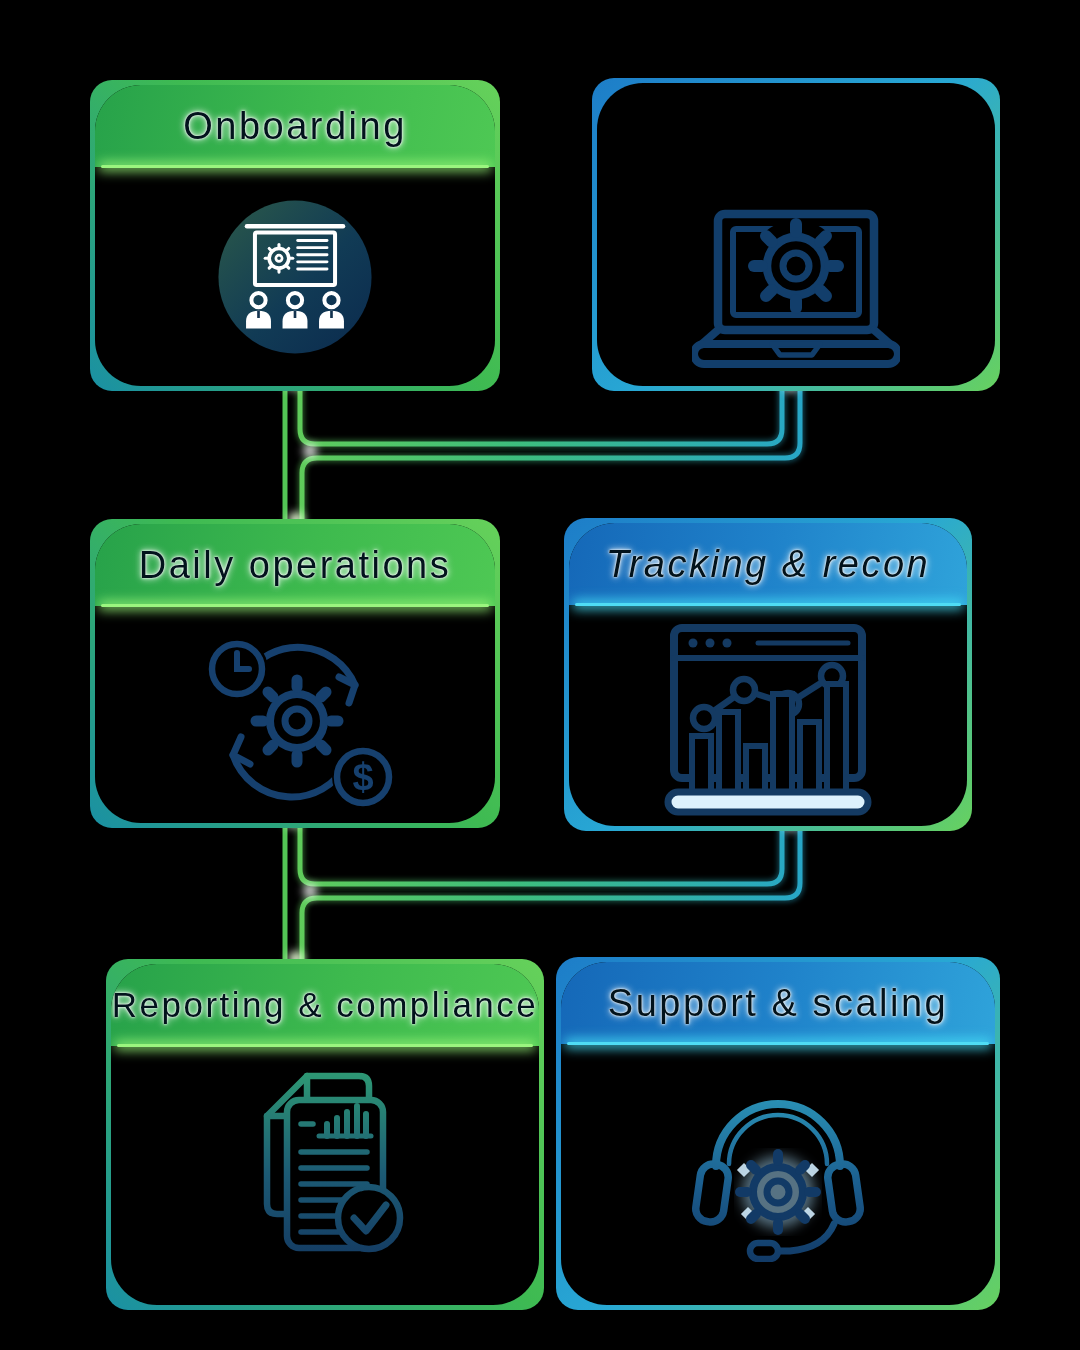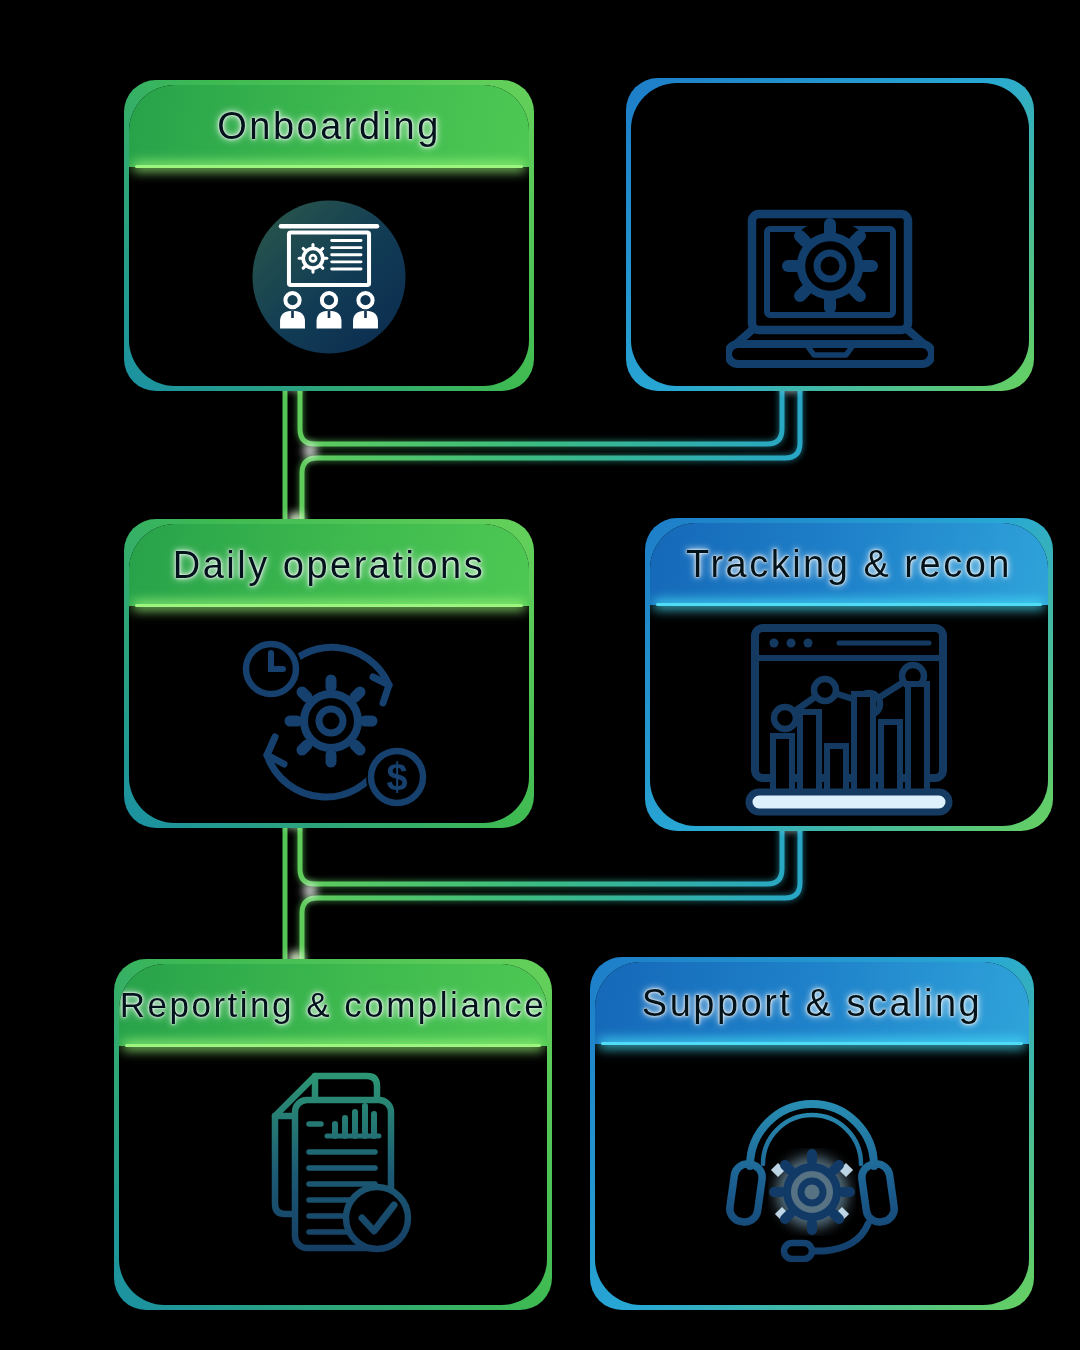--- a/index.html
+++ b/index.html
@@ -1,38 +1,38 @@
 <!DOCTYPE html>
 <html><head>
 <meta charset="utf-8">
 <style>
   html,body{margin:0;padding:0;background:#000;}
   #stage{position:relative;width:1080px;height:1350px;background:#000;overflow:hidden;
          font-family:"Liberation Sans",sans-serif;}
   #wires{position:absolute;left:0;top:0;z-index:1;}
-  .card{position:absolute;z-index:2;border-radius:32px;padding:5px;margin-left:34px;}
+  .card{position:absolute;z-index:2;border-radius:22px;padding:5px;}
   .card.greenb{background:linear-gradient(225deg,#66d15b 0%,#3eba52 45%,#1a90a4 100%);}
   .card.blueb{background:linear-gradient(135deg,#1d7dc8 0%,#28a8d4 50%,#67d15f 100%);}
   .inner{position:relative;width:100%;height:100%;background:#000;border-radius:46px;overflow:hidden;}
   .hdr{position:absolute;left:0;top:0;right:0;height:82px;display:flex;align-items:center;justify-content:center;}
   .hdr.green{background:linear-gradient(100deg,#27a24a 0%,#3eba4e 55%,#4ec854 100%);}
   .hdr.blue{background:linear-gradient(100deg,#1568b8 0%,#1f82ca 50%,#2fa3da 100%);}
   .hdr::after{content:"";position:absolute;left:6px;right:6px;bottom:-1px;height:3px;border-radius:3px;}
   .hdr.green::after{background:#9bf57f;box-shadow:0 0 12px 3px rgba(150,243,120,.95);}
   .hdr.blue::after{background:#4fdcf4;box-shadow:0 0 12px 3px rgba(70,220,245,.95);}
   .title{font-size:38px;letter-spacing:2.5px;color:#02131c;font-weight:400;white-space:nowrap;
          text-shadow:0 0 1px #fff,0 0 3px #fff,0 0 6px rgba(255,255,255,.85),0 0 10px rgba(255,255,255,.45);}
   .c5 .title{font-size:35px;}
   .body{position:absolute;left:0;top:82px;right:0;bottom:0;display:flex;align-items:center;justify-content:center;}
   .c5 .body,.c6 .body{align-items:flex-start;padding-top:18px;}
   .c1{left:90px;top:80px;width:400px;height:301px;}
   .c2{left:592px;top:78px;width:398px;height:303px;}
   .c3{left:90px;top:519px;width:400px;height:299px;text-align:center;}
-  .c4{left:611px;top:518px;width:398px;height:303px;}
-  .c5{left:80px;top:959px;width:428px;height:341px;}
+  .c4{left:564px;top:518px;width:398px;height:303px;font-style:italic;}
+  .c5{left:106px;top:959px;width:428px;height:341px;}
   .c6{left:556px;top:957px;width:434px;height:343px;text-align:center;}
   svg.icon{display:block;}
 </style>
 </head>
 <body>
 
 <div id="stage">
 
   <svg id="wires" width="1080" height="1350" viewBox="0 0 1080 1350">
     <defs>

